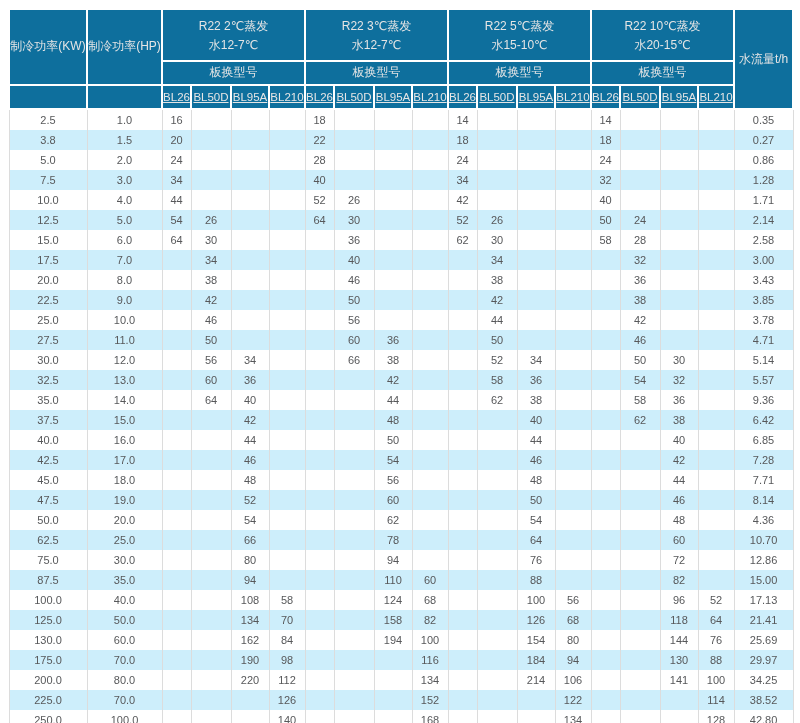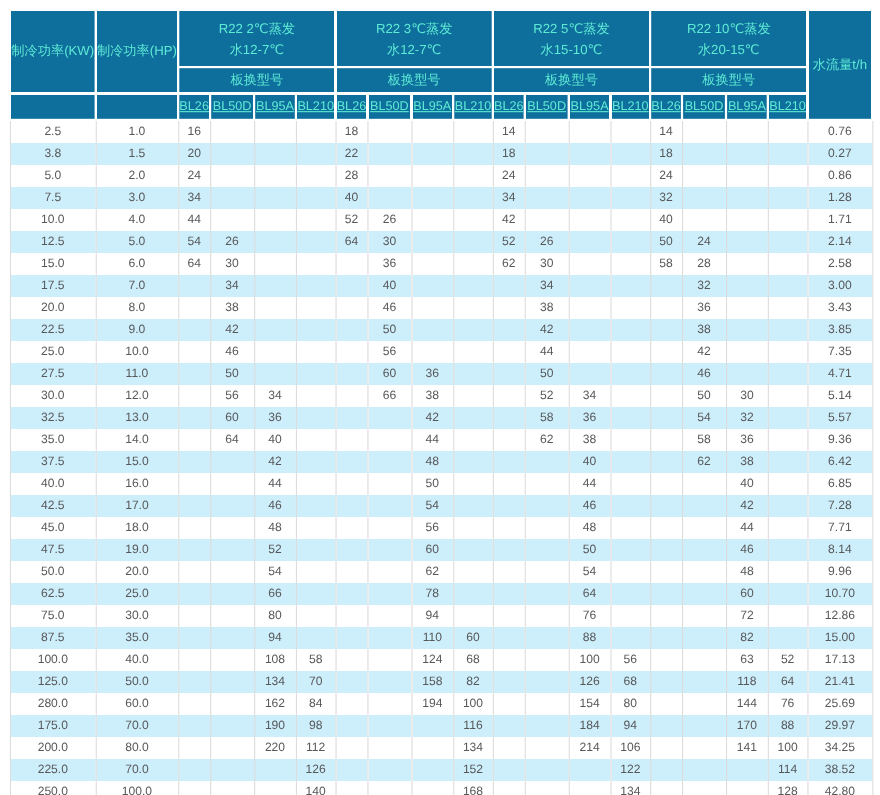--- a/index.html
+++ b/index.html
@@ -16,21 +16,21 @@
     box-sizing: border-box;
     padding: 8px;
   }
   table.spec {
     border-collapse: collapse;
     table-layout: fixed;
     width: 784px;
   }
   table.spec th {
     background: #0e6f9d;
-    color: #5eead4;
+    color: #e5e5e5;
     font-weight: 400;
     border: 2px solid #ffffff;
     padding: 0;
     text-align: center;
     font-size: 12px;
     overflow: hidden;
     white-space: nowrap;
   }
   tr.top-row th.side-head { height: 60px; }
   tr.top-row th.group-head { height: 40px; }
@@ -146,21 +146,21 @@
           <td></td>
           <td></td>
           <td>14</td>
           <td></td>
           <td></td>
           <td></td>
           <td>14</td>
           <td></td>
           <td></td>
           <td></td>
-          <td>0.76</td>
+          <td>0.35</td>
         </tr>
         <tr class="alt">
           <td>3.8</td>
           <td>1.5</td>
           <td>20</td>
           <td></td>
           <td></td>
           <td></td>
           <td>22</td>
           <td></td>
@@ -356,21 +356,21 @@
           <td></td>
           <td></td>
           <td></td>
           <td>44</td>
           <td></td>
           <td></td>
           <td></td>
           <td>42</td>
           <td></td>
           <td></td>
-          <td>7.35</td>
+          <td>3.78</td>
         </tr>
         <tr class="alt">
           <td>27.5</td>
           <td>11.0</td>
           <td></td>
           <td>50</td>
           <td></td>
           <td></td>
           <td></td>
           <td>60</td>
@@ -566,21 +566,21 @@
           <td>62</td>
           <td></td>
           <td></td>
           <td></td>
           <td>54</td>
           <td></td>
           <td></td>
           <td></td>
           <td>48</td>
           <td></td>
-          <td>9.96</td>
+          <td>4.36</td>
         </tr>
         <tr class="alt">
           <td>62.5</td>
           <td>25.0</td>
           <td></td>
           <td></td>
           <td>66</td>
           <td></td>
           <td></td>
           <td></td>
@@ -648,21 +648,21 @@
           <td></td>
           <td></td>
           <td>124</td>
           <td>68</td>
           <td></td>
           <td></td>
           <td>100</td>
           <td>56</td>
           <td></td>
           <td></td>
-          <td>63</td>
+          <td>96</td>
           <td>52</td>
           <td>17.13</td>
         </tr>
         <tr class="alt">
           <td>125.0</td>
           <td>50.0</td>
           <td></td>
           <td></td>
           <td>134</td>
           <td>70</td>
@@ -674,21 +674,21 @@
           <td></td>
           <td>126</td>
           <td>68</td>
           <td></td>
           <td></td>
           <td>118</td>
           <td>64</td>
           <td>21.41</td>
         </tr>
         <tr>
-          <td>280.0</td>
+          <td>130.0</td>
           <td>60.0</td>
           <td></td>
           <td></td>
           <td>162</td>
           <td>84</td>
           <td></td>
           <td></td>
           <td>194</td>
           <td>100</td>
           <td></td>
@@ -711,21 +711,21 @@
           <td></td>
           <td></td>
           <td></td>
           <td>116</td>
           <td></td>
           <td></td>
           <td>184</td>
           <td>94</td>
           <td></td>
           <td></td>
-          <td>170</td>
+          <td>130</td>
           <td>88</td>
           <td>29.97</td>
         </tr>
         <tr>
           <td>200.0</td>
           <td>80.0</td>
           <td></td>
           <td></td>
           <td>220</td>
           <td>112</td>

